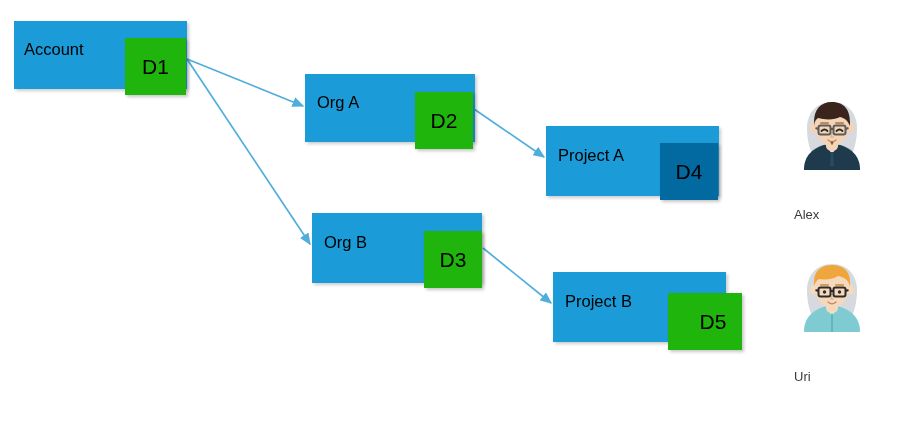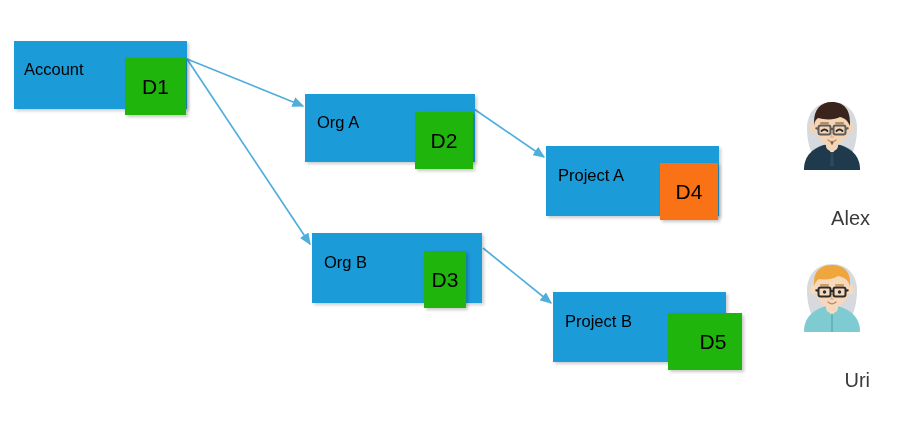--- a/index.html
+++ b/index.html
@@ -20,21 +20,20 @@
   #edges {
     position: absolute;
     left: 0;
     top: 0;
     width: 904px;
     height: 428px;
     pointer-events: none;
   }
   .node {
     position: absolute;
-    margin-top: 20px;
   }
   .node-main {
     position: absolute;
     left: 0;
     top: 0;
     background: #1B9BD8;
     box-shadow: 2px 2px 3px rgba(0,0,0,0.20);
   }
   .node-label {
     position: absolute;
@@ -63,23 +62,23 @@
   }
   .person-avatar {
     position: relative;
     width: 76px;
     height: 76px;
   }
   .person-name {
     position: absolute;
     left: 0;
     width: 76px;
-    text-align: right;
+    text-align: left;
     color: #3a3a3a;
-    font-size: 20px;
+    font-size: 13px;
     line-height: 1;
   }
   .avatar-svg {
     display: block;
   }
 </style>
 </head>
 <body style="background: rgb(255, 255, 255);">
 
 <div id="canvas" style="background: rgb(255, 255, 255);">
@@ -109,28 +108,28 @@
       <div class="node" style="left: 305px; top: 74px; width: 168px; height: 75px;">
         <div class="node-main" style="width: 170px; height: 68px; background: rgb(27, 155, 216);"></div>
         <div class="node-label" style="left: 12px; top: 20px; color: rgb(0, 0, 0);">Org A</div>
         <div class="node-badge" style="left: 110px; top: 18px; width: 58px; height: 57px; background: rgb(31, 181, 12);">
           <span class="badge-label" style="color: rgb(0, 0, 0);">D2</span>
         </div>
       </div>
       <div class="node" style="left: 546px; top: 126px; width: 172px; height: 74px;">
         <div class="node-main" style="width: 173px; height: 70px; background: rgb(27, 155, 216);"></div>
         <div class="node-label" style="left: 12px; top: 21px; color: rgb(0, 0, 0); text-align: center;">Project A</div>
-        <div class="node-badge" style="left: 114px; top: 17px; width: 58px; height: 57px; background: #f97316;">
+        <div class="node-badge" style="left: 114px; top: 17px; width: 58px; height: 57px; background: #0369a1;">
           <span class="badge-label" style="color: rgb(0, 0, 0);">D4</span>
         </div>
       </div>
       <div class="node" style="left: 312px; top: 213px; width: 170px; height: 75px;">
         <div class="node-main" style="width: 170px; height: 70px; background: rgb(27, 155, 216);"></div>
         <div class="node-label" style="left: 12px; top: 21px; color: rgb(0, 0, 0);">Org B</div>
-        <div class="node-badge" style="left: 112px; top: 18px; width: 42px; height: 57px; background: rgb(31, 181, 12);">
+        <div class="node-badge" style="left: 112px; top: 18px; width: 58px; height: 57px; background: rgb(31, 181, 12);">
           <span class="badge-label" style="color: rgb(0, 0, 0);">D3</span>
         </div>
       </div>
       <div class="node" style="left: 553px; top: 272px; width: 173px; height: 78px;">
         <div class="node-main" style="width: 173px; height: 70px; background: rgb(27, 155, 216);"></div>
         <div class="node-label" style="left: 12px; top: 21px; color: rgb(0, 0, 0);">Project B</div>
         <div class="node-badge" style="left: 115px; top: 21px; width: 58px; height: 57px; background: rgb(31, 181, 12); padding-left: 16px;">
           <span class="badge-label" style="color: rgb(0, 0, 0);">D5</span>
         </div>
       </div>

